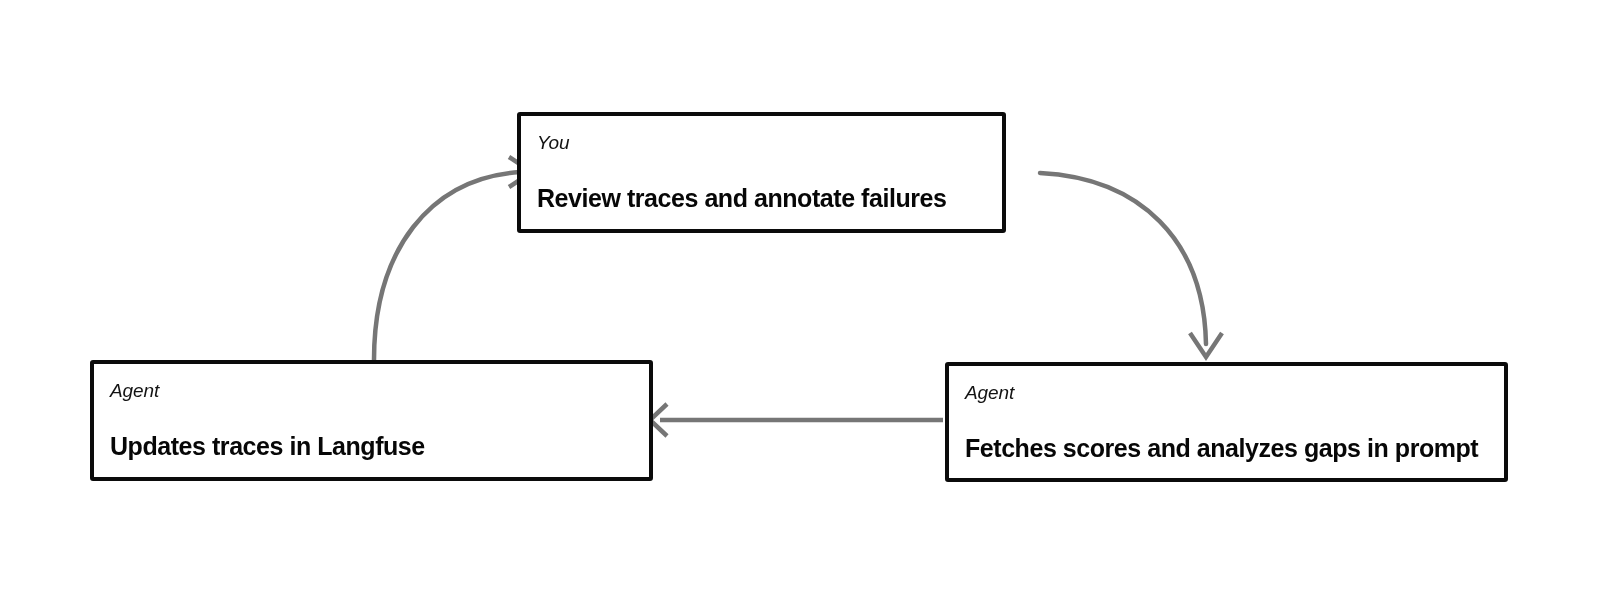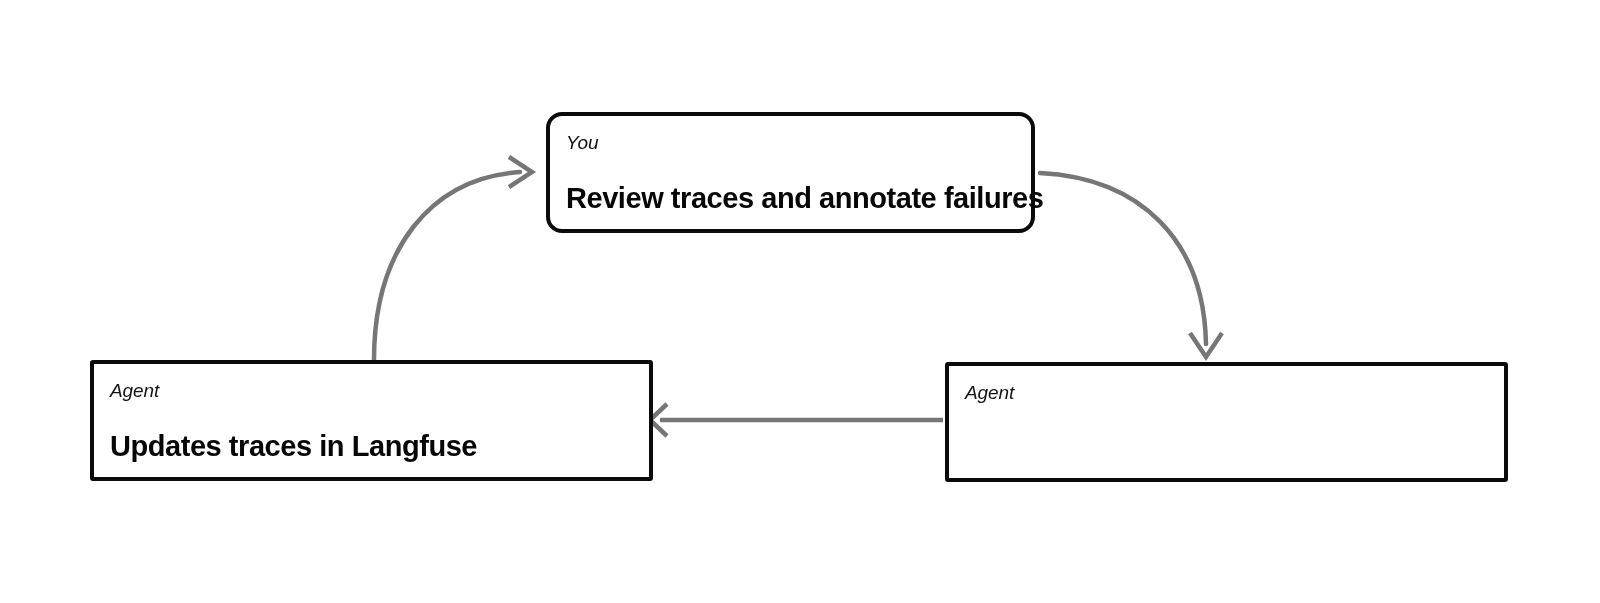--- a/index.html
+++ b/index.html
@@ -39,28 +39,28 @@
     font-style: italic;
     font-weight: 400;
     font-size: 19px;
     line-height: 22px;
     color: #131313;
     letter-spacing: -0.1px;
     white-space: nowrap;
   }
   .node-title {
     font-weight: 700;
-    font-size: 29px;
+    font-size: 25px;
     line-height: 26px;
     color: #070707;
     letter-spacing: -0.45px;
     white-space: nowrap;
     margin-top: 31px;
   }
-  #node-you   { left: 546px; top: 112px;  width: 489px; height: 121px; border-radius: 16px; }
+  #node-you   { left: 517px; top: 112px;  width: 489px; height: 121px; }
   #node-agent-updates { left: 90px;  top: 360px; width: 563px; height: 121px; }
   #node-agent-fetches { left: 945px; top: 362px; width: 563px; height: 120px; }
 </style>
 </head>
 <body>
 
 <div id="canvas">
 
   <svg id="edges" viewBox="0 0 1600 603" width="1600" height="603" xmlns="http://www.w3.org/2000/svg">
 
@@ -85,15 +85,16 @@
     <div class="node-title">Review traces and annotate failures</div>
   </div>
 
   <div class="node" id="node-agent-updates">
     <div class="node-role">Agent</div>
     <div class="node-title">Updates traces in Langfuse</div>
   </div>
 
   <div class="node" id="node-agent-fetches">
     <div class="node-role">Agent</div>
+    <div class="node-title">Fetches scores and analyzes gaps in prompt</div>
   </div>
 
 </div>
 
 </body></html>

